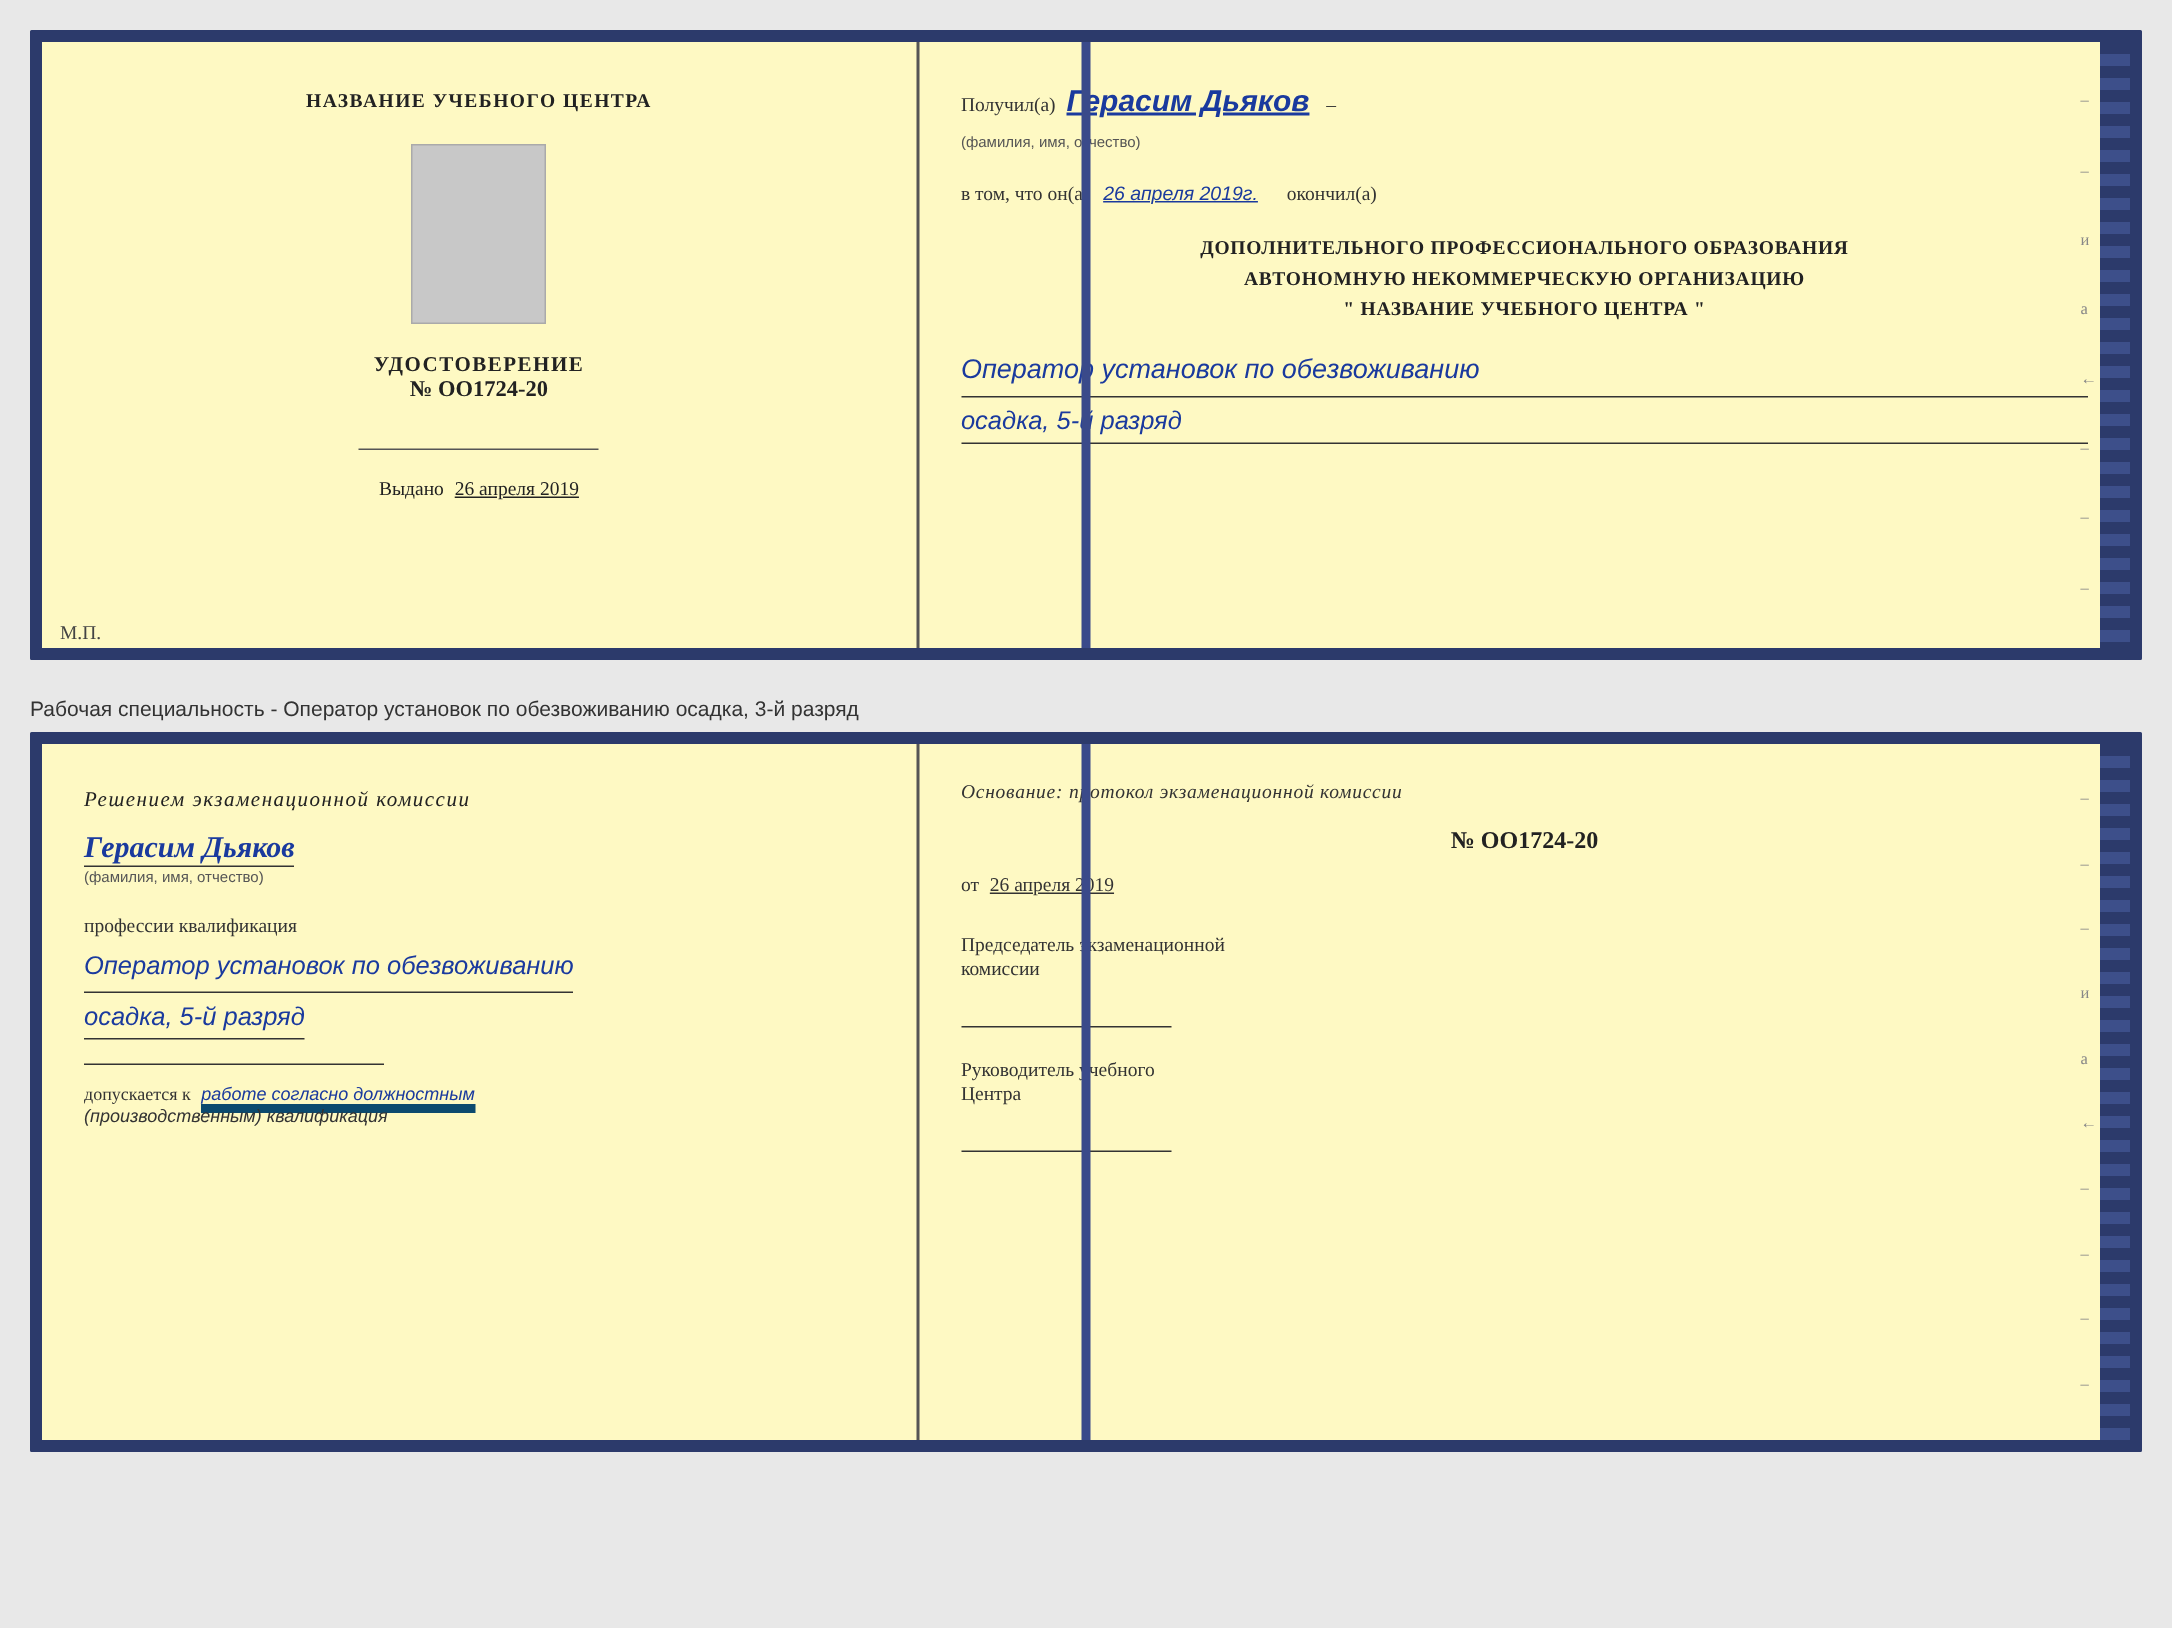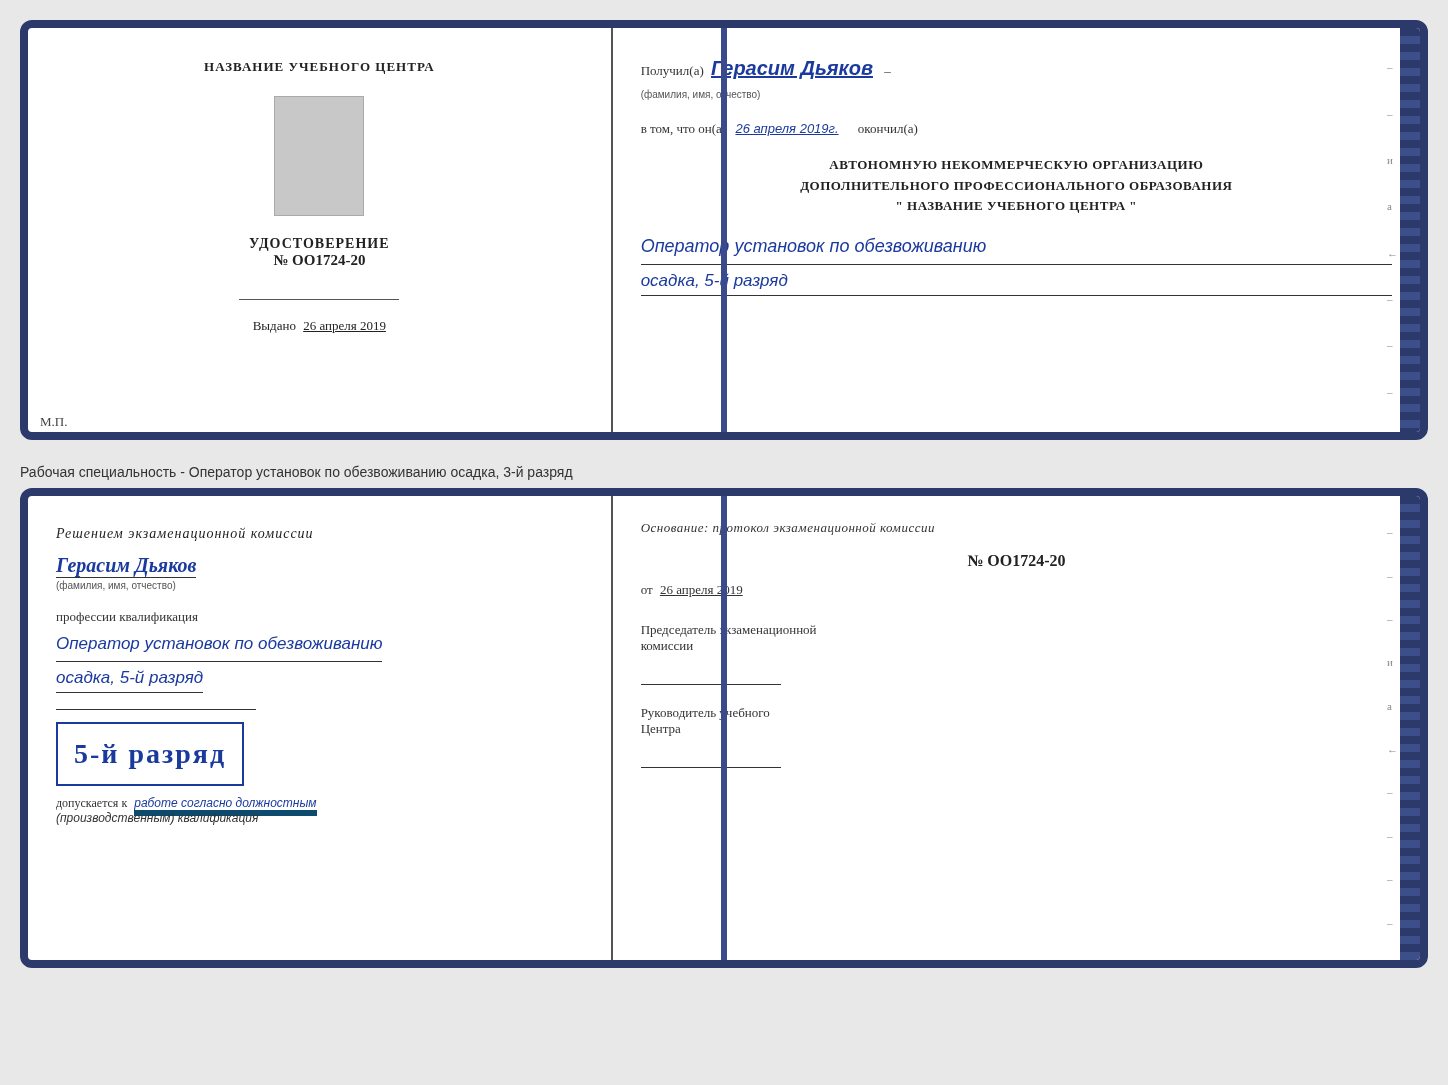--- a/index.html
+++ b/index.html
@@ -5,23 +5,23 @@
     * { box-sizing: border-box; margin: 0; padding: 0; }
     body {
       background: #e8e8e8;
       font-family: 'Times New Roman', Times, serif;
       padding: 20px;
       min-height: 1085px;
       width: 1448px;
     }
 
     .document-section {
-      background: #ffffff;
+      background: #fef9c3;
       border: 8px solid #2c3a6b;
-      border-radius: 12px;
+      border-radius: 1px;
       display: flex;
       margin-bottom: 16px;
       position: relative;
       overflow: hidden;
     }
 
     .doc-left {
       width: 42%;
       border-right: 2px solid #555;
       padding: 30px 20px;
@@ -340,22 +340,22 @@
       <span class="small-hint">(фамилия, имя, отчество)</span>
     </div>
 
     <div class="vtom-row">
       <span>в том, что он(а)</span>
       <span class="handwritten-blue" style="text-decoration:underline; margin-left:6px;text-align:center;">26 апреля 2019г.</span>
       <span style="margin-left:16px;">окончил(а)</span>
     </div>
 
     <div class="org-block">
+      <div>ДОПОЛНИТЕЛЬНОГО ПРОФЕССИОНАЛЬНОГО ОБРАЗОВАНИЯ</div>
       <div>АВТОНОМНУЮ НЕКОММЕРЧЕСКУЮ ОРГАНИЗАЦИЮ</div>
-      <div>ДОПОЛНИТЕЛЬНОГО ПРОФЕССИОНАЛЬНОГО ОБРАЗОВАНИЯ</div>
       <div>"  НАЗВАНИЕ УЧЕБНОГО ЦЕНТРА  "</div>
     </div>
 
     <div class="profession-handwritten handwritten-blue">Оператор установок по обезвоживанию</div>
     <div class="razryad-handwritten handwritten-blue">осадка, 5-й разряд</div>
 
     <div class="side-dots">
       <span>–</span>
         <span>–</span>
         <span>и</span>
@@ -382,23 +382,20 @@
     </div>
     <div class="small-hint" style="margin-bottom:8px;">(фамилия, имя, отчество)</div>
 
     <div class="prisvoena">профессии квалификация</div>
 
     <div class="kvali-profession handwritten-blue">Оператор установок по обезвоживанию</div>
     <div class="kvali-razryad handwritten-blue" style="margin-bottom:16px;">осадка, 5-й разряд</div>
 
     <div style="border-bottom:1px solid #333; width:200px; margin-bottom:12px;"></div>
 
-    <div class="stamp-box">
-      <div class="stamp-razryad">5-й разряд</div>
-    </div>
 
     <div class="dopuskaetsya">
       <span>допускается к</span>
       <span class="dopuskaetsya-underlined handwritten-blue" style="margin-left:4px;">работе согласно должностным</span>
     </div>
     <div class="dopuskaetsya handwritten-blue" style="font-size:12px; font-style:italic;">(производственным) квалификация</div>
   </div>
 
   <div class="spine"></div>
 

